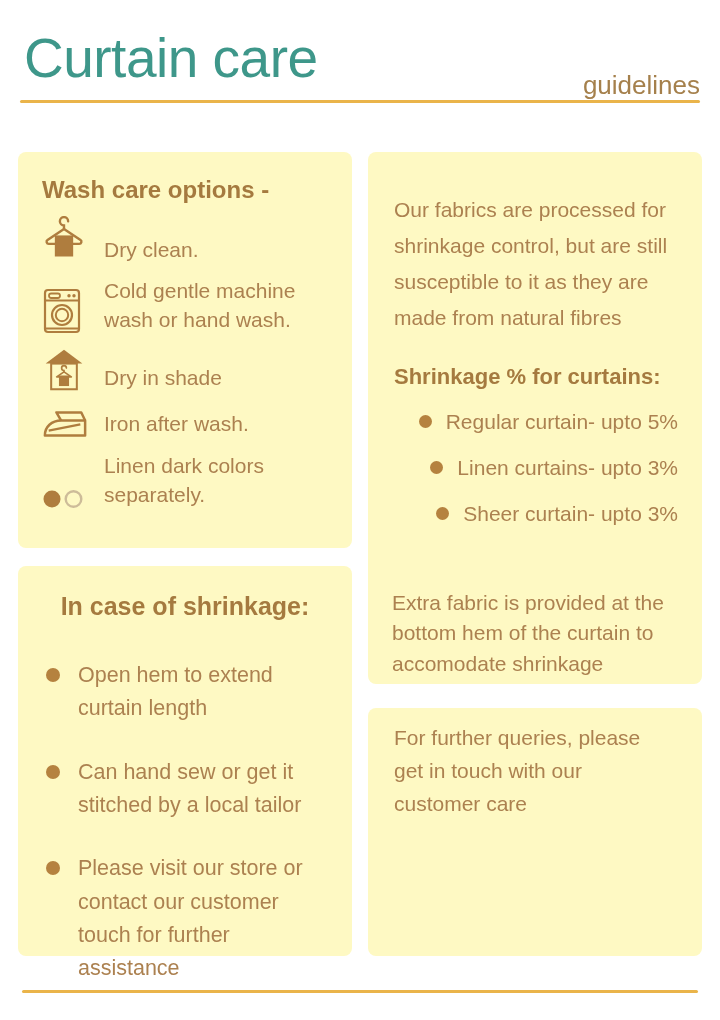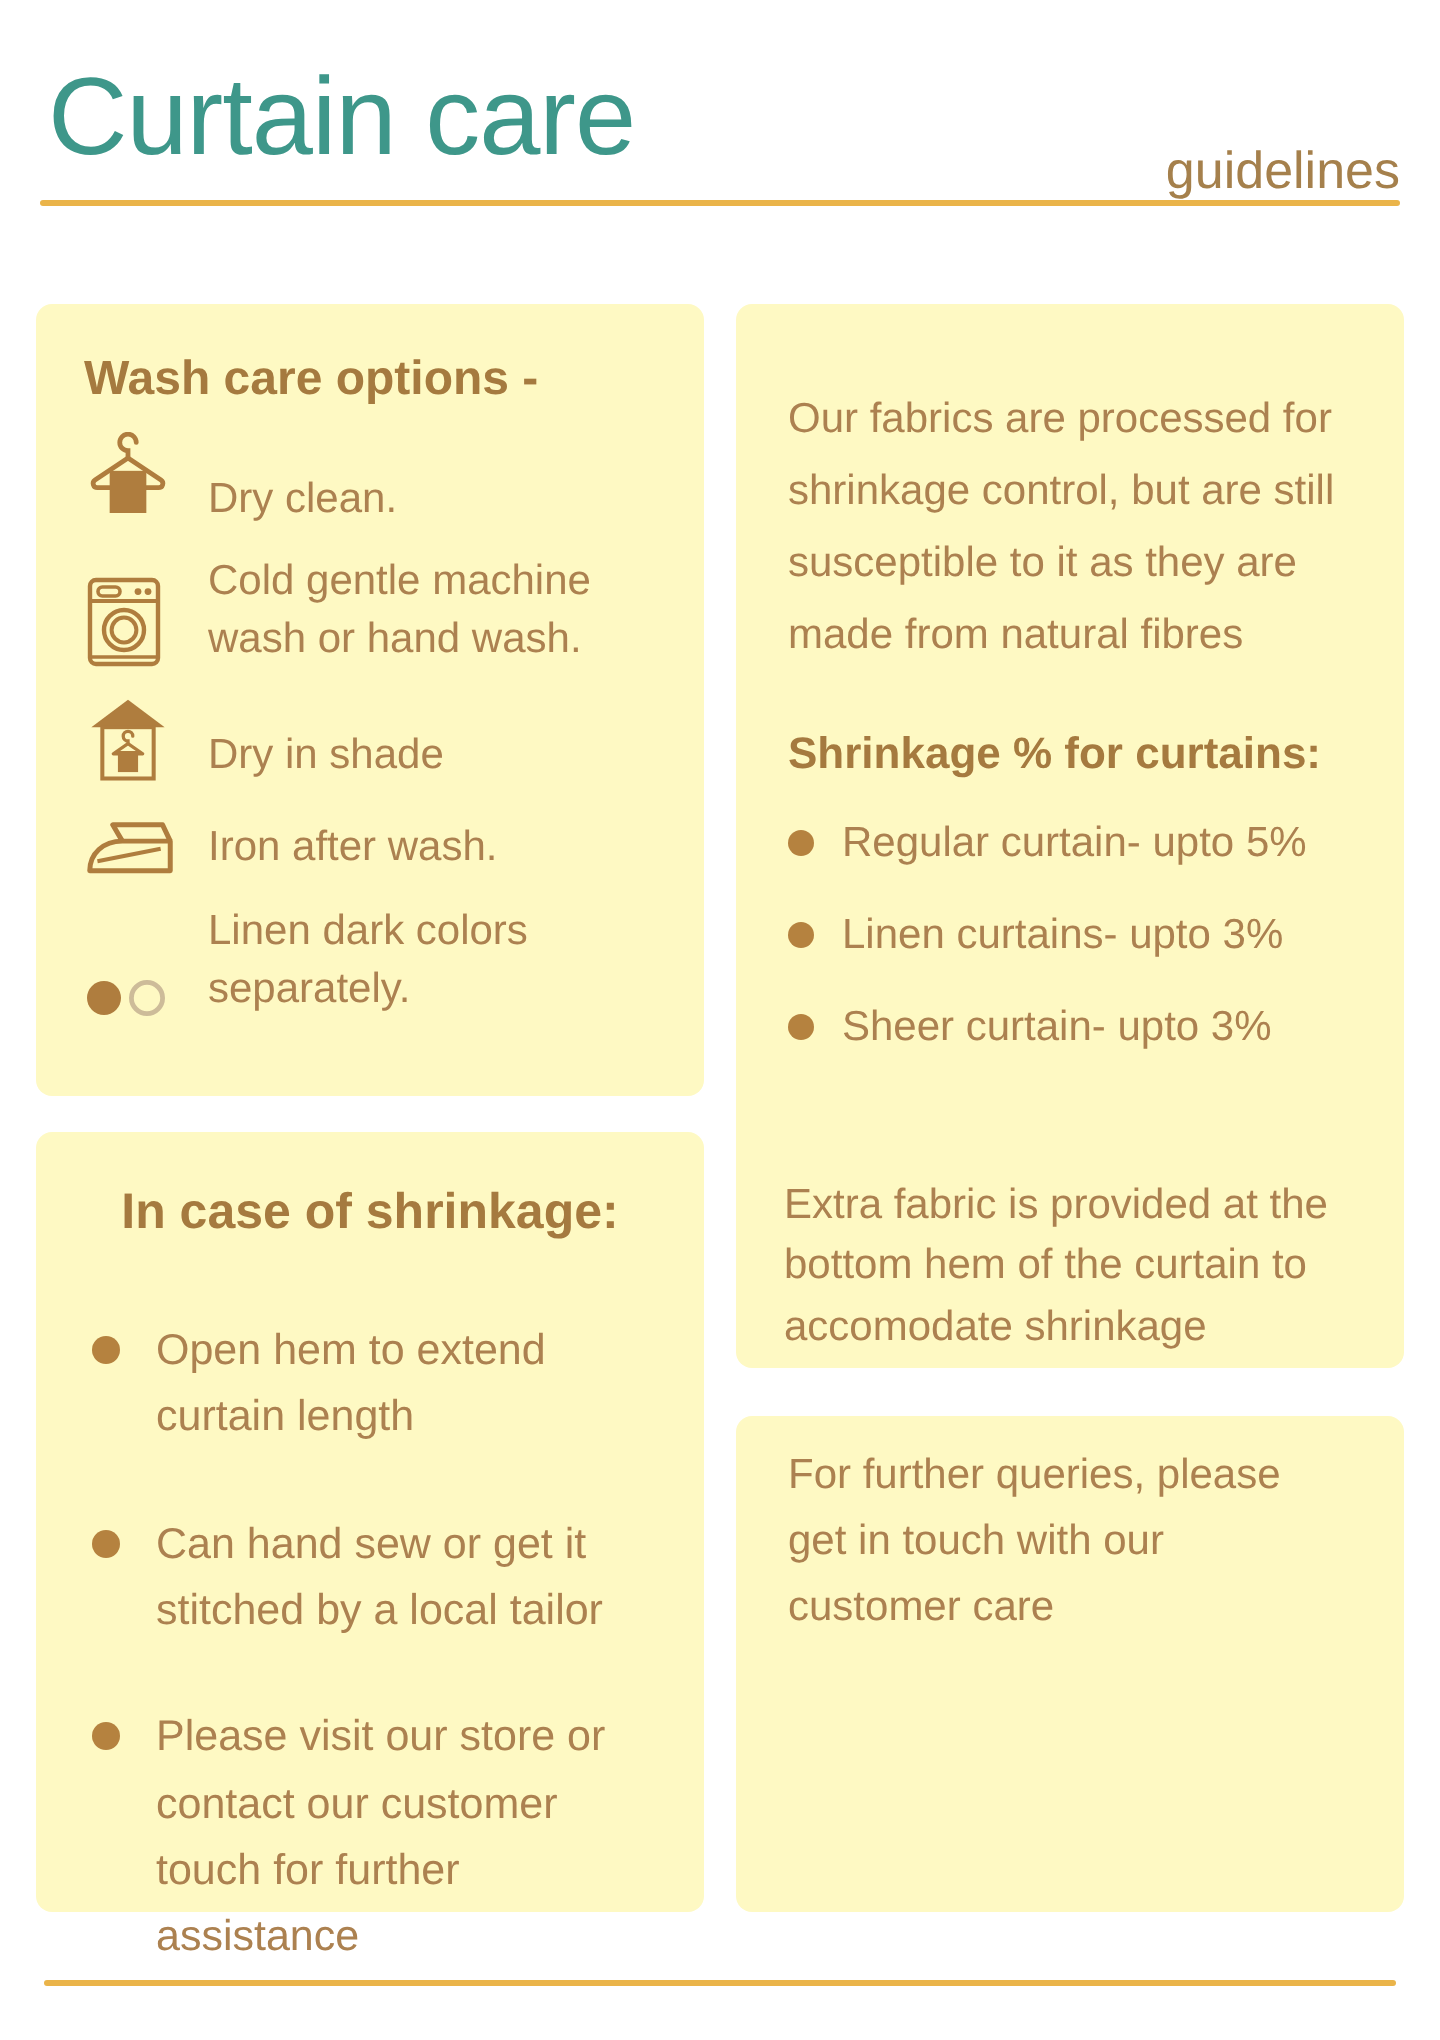--- a/index.html
+++ b/index.html
@@ -45,21 +45,21 @@
   
   .wash-row{display:flex;align-items:flex-end;margin-top:12px;}
   .wash-icon{flex:0 0 46px;display:flex;align-items:center;justify-content:flex-start;}
   .wash-label{font-size:21px;line-height:1.4;padding-left:16px;}
   
   .para{margin:0;font-size:21px;line-height:1.72;}
   .card-shrink h3{margin-top:28px;}
   .blist{list-style:none;margin:18px 0 0 0;padding:0;}
   .blist li{
     display:flex;align-items:flex-start;
-    font-size:21px;line-height:1.38;margin-bottom:17px;
+    font-size:21px;line-height:1.38;margin-bottom:17px;justify-content:flex-end;
   }
   .dot{
     flex:0 0 13px;width:13px;height:13px;border-radius:50%;
     background:#B5823F;margin-top:7px;margin-right:14px;
   }
   
   .card-incase h3{font-size:25px;text-align:center;margin-top:0;}
   .incase-list{list-style:none;margin:38px 0 0 4px;padding:0;}
   .incase-list li{
     display:flex;align-items:flex-start;

